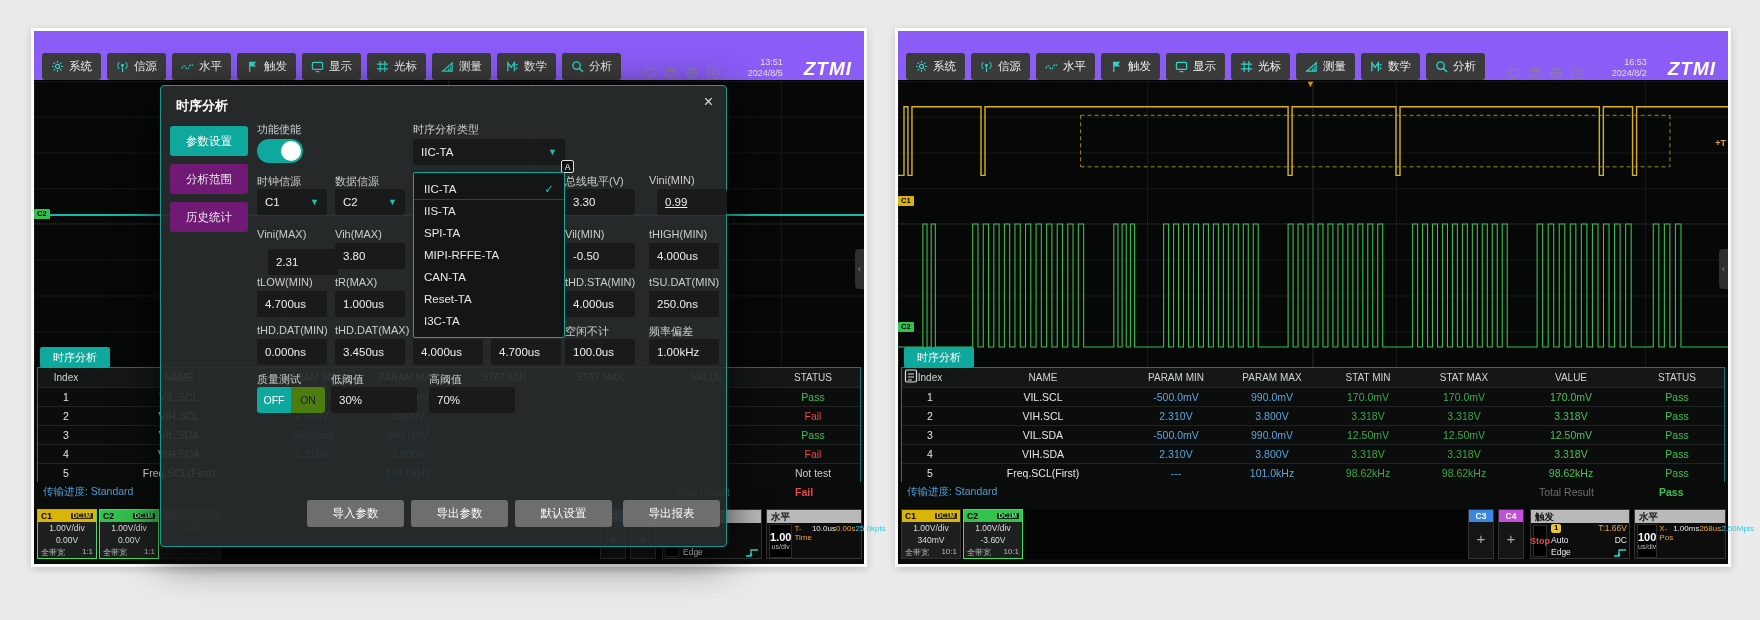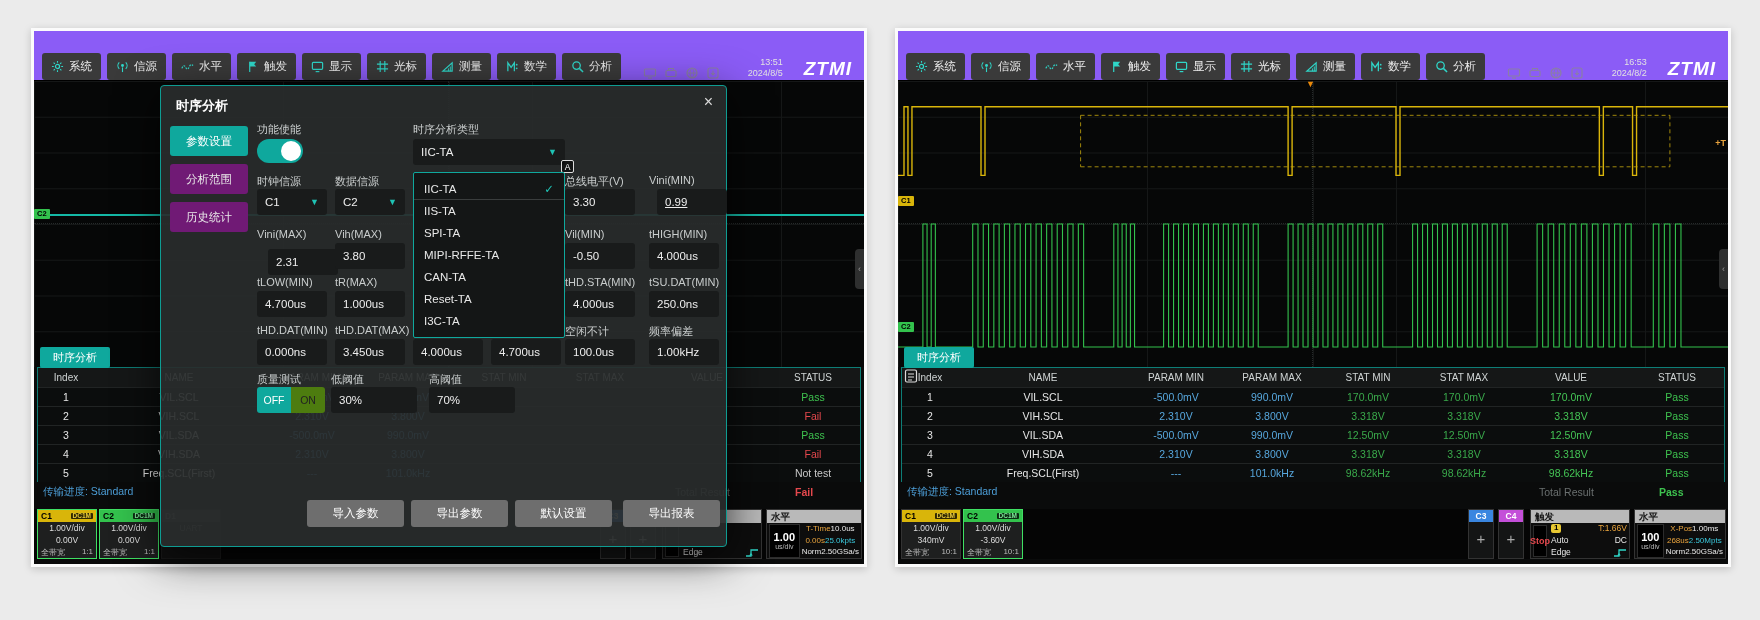--- a/index.html
+++ b/index.html
@@ -62,21 +62,21 @@
   .trg-body { display:flex; height:36px; }
   .stopbox { width:14px; margin:2px; background:#000; border:1px solid #2c2c2c; color:#e5484d; font-size:9px; font-weight:bold; display:flex; align-items:center; justify-content:center; }
   .trg-rows { flex:1; font-size:8.5px; color:#e8e8e8; padding:1px 2px; display:flex; flex-direction:column; justify-content:space-between; }
   .trg-row { display:flex; justify-content:space-between; align-items:center; line-height:1.1; }
   .n-badge { background:#e8c832; color:#000; font-weight:bold; padding:0 3px; border-radius:2px; font-size:8px; }
   .orange { color:#e8a33d; } .cyan { color:#3bc8dc; }
   .hz-body { display:flex; height:36px; gap:2px; padding:1px 2px; }
   .scalebox { width:31px; background:#000; border:1px solid #2c2c2c; display:flex; flex-direction:column; align-items:center; justify-content:center; }
   .scalebox .sv { color:#fff; font-size:11px; font-weight:bold; line-height:1; }
   .scalebox .su { color:#bbb; font-size:7px; }
-  .hz-rows { flex:1; font-size:8px; color:#e8e8e8; display:flex; flex-direction:column; justify-content:space-between; padding:1px 0;align-items:center; }
+  .hz-rows { flex:1; font-size:8px; color:#e8e8e8; display:flex; flex-direction:row; justify-content:space-between; padding:1px 0; }
   .hz-row { display:flex; justify-content:space-between; line-height:1.1; }
 
   
   .dlg { position:absolute; left:126px; top:54px; width:567px; height:462px; background:rgba(41,44,44,.93); border:1px solid #0e9c92; border-radius:4px; box-shadow:0 10px 44px rgba(0,0,0,.7); z-index:10; }
   .dlg-title { position:absolute; left:15px; top:11px; color:#fff; font-size:13px; font-weight:bold; }
   .dlg-close { position:absolute; right:13px; top:7px; color:#ddd; font-size:16px; cursor:pointer; }
   .dtab { position:absolute; left:9px; width:78px; height:30px; background:#701a75; border-radius:3px; color:#e8e8e8; font-size:11.5px; display:flex; align-items:center; justify-content:center; cursor:pointer; }
   .dtab.active { background:#0fa89d; color:#fff; }
   .dlbl { position:absolute; color:#c9cdcd; font-size:11px; white-space:nowrap; }
   .dbox { position:absolute; width:70px; height:26px; background:#191b1b; border-radius:3px; color:#eee; font-size:11.5px; line-height:26px; padding-left:8px; }

